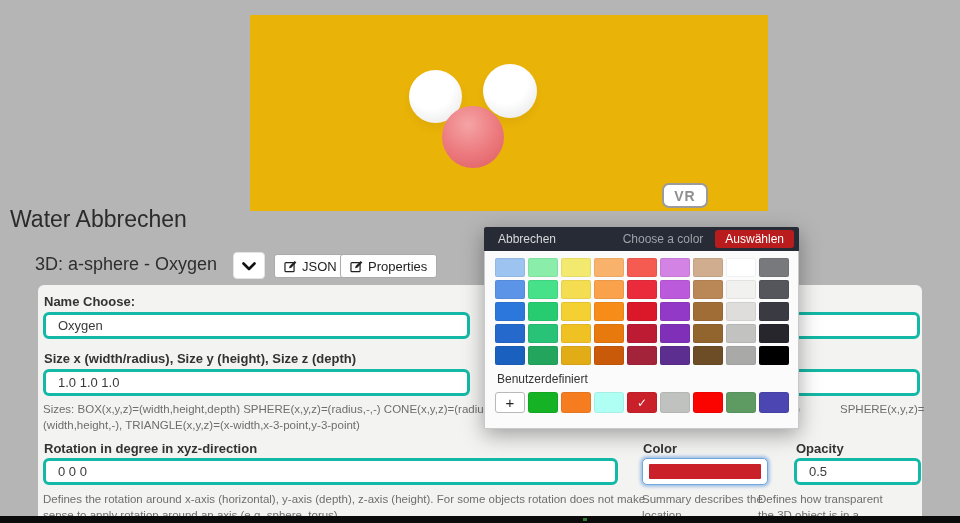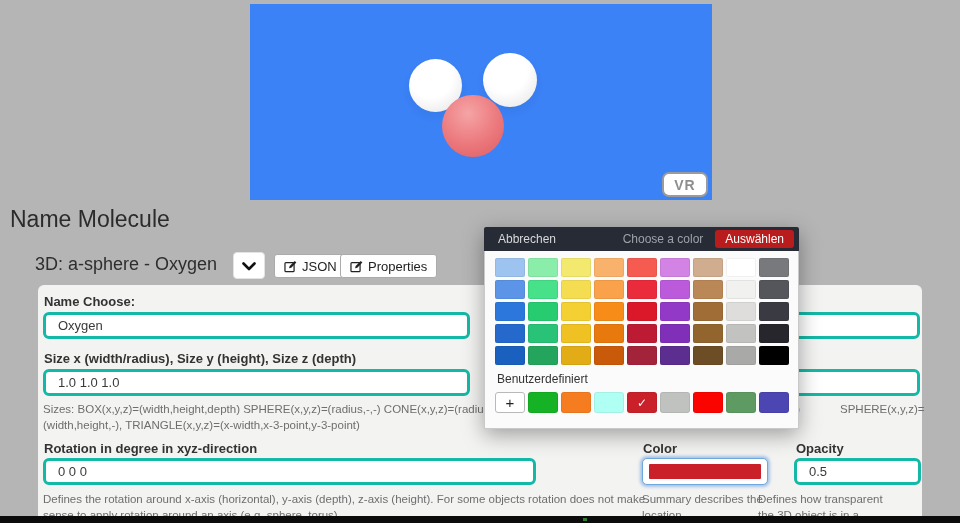--- a/index.html
+++ b/index.html
@@ -1,21 +1,21 @@
 <!DOCTYPE html>
 <html><head>
 <meta charset="utf-8">
 <style>
   * { margin:0; padding:0; box-sizing:border-box; }
   html,body { width:960px; height:523px; }
   body { font-family:"Liberation Sans","DejaVu Sans",sans-serif; }
   #screen { position:relative; width:960px; height:523px; background:#b5b5b5; overflow:hidden; }
 
   
-  .viewport { position:absolute; left:250px; top:4px; width:462px; height:196px; background:#3b82f6; }
+  .viewport { position:absolute; left:250px; top:15px; width:518px; height:196px; background:#eab308; }
   .sphere { position:absolute; border-radius:50%; }
   .vr-btn { position:absolute; left:412px; top:168px; width:46px; height:25px; background:#fff;
             border:2px solid #9b9b9b; border-radius:7px; color:#8e8e8e; font-weight:bold;
             font-size:14px; letter-spacing:1px; display:flex; align-items:center; justify-content:center; cursor:pointer; }
 
   
   .page-title { position:absolute; left:10px; top:206px; font-size:23px; color:#2b2b2b; }
   .obj-title  { position:absolute; left:35px; top:254px; font-size:18px; color:#2e2e2e; }
   .chev-btn { position:absolute; left:233px; top:252px; width:32px; height:27px; background:#fff;
               border:1px solid #e3e3e3; border-radius:4px; display:flex; align-items:center; justify-content:center; cursor:pointer; }
@@ -66,21 +66,21 @@
 
 <div id="screen">
 
   <div class="viewport">
     <div class="sphere" style="left: 159px; top: 55px; width: 53px; height: 53px; background: radial-gradient(circle at 42% 34%, rgb(255, 255, 255) 0%, rgb(255, 255, 255) 45%, rgb(226, 226, 226) 100%); box-shadow: rgba(0, 0, 0, 0.05) 0px 5px 9px;"></div>
     <div class="sphere" style="left: 233px; top: 49px; width: 54px; height: 54px; background: radial-gradient(circle at 42% 34%, rgb(255, 255, 255) 0%, rgb(255, 255, 255) 45%, rgb(226, 226, 226) 100%); box-shadow: rgba(0, 0, 0, 0.05) 0px 5px 9px;"></div>
     <div class="sphere" style="left: 192px; top: 91px; width: 62px; height: 62px; background: radial-gradient(circle at 42% 30%, rgb(245, 164, 166) 0%, rgb(236, 122, 126) 52%, rgb(221, 92, 98) 100%);"></div>
     <div class="vr-btn">VR</div>
   </div>
 
-  <div class="page-title">Name Molecule</div>
+  <div class="page-title">Water Abbrechen</div>
   <div class="obj-title">3D: a-sphere - Oxygen</div>
 
   <div class="chev-btn">
     <span>
       <svg width="14" height="9" viewBox="0 0 14 9">
           <path d="M1.5 1.5 L7 7 L12.5 1.5" stroke="#111" stroke-width="2.6" fill="none" stroke-linecap="round" stroke-linejoin="round"></path>
         </svg>
     </span>
   </div>
 
@@ -111,21 +111,21 @@
 
     <div class="f-label" style="left:6px; top:66px;">Size x (width/radius), Size y (height), Size z (depth)</div>
     <input class="f-input" style="left: 5px; top: 84px; width: 427px;" value="1.0 1.0 1.0">
     <input class="f-input" style="left: 602px; top: 84px; width: 280px;">
 
     <div class="f-help" style="left:5px; top:116px; max-width:790px; overflow:hidden;">Sizes: BOX(x,y,z)=(width,height,depth) SPHERE(x,y,z)=(radius,-,-) CONE(x,y,z)=(radius-bottom,height,radius-top) CYLINDER(x,y,z)=(radius,height,-)</div>
     <div class="f-help" style="left:802px; top:116px;">SPHERE(x,y,z)=</div>
     <div class="f-help" style="left:5px; top:132px;">(width,height,-), TRIANGLE(x,y,z)=(x-width,x-3-point,y-3-point)</div>
 
     <div class="f-label" style="left:6px; top:156px;">Rotation in degree in xyz-direction</div>
-    <input class="f-input" style="left: 5px; top: 173px; width: 493px;" value="0 0 0">
+    <input class="f-input" style="left: 5px; top: 173px; width: 575px;" value="0 0 0">
     <div class="f-help" style="left:5px; top:222px;">sense to apply rotation around an axis (e.g. sphere, torus)</div>
     <div class="f-help" style="left:5px; top:206px;">Defines the rotation around x-axis (horizontal), y-axis (depth), z-axis (height). For some objects rotation does not make</div>
 
     <div class="f-label" style="left:605px; top:156px;">Color</div>
     <div class="color-input">
       <div class="bar" style="background: rgb(201, 32, 42);"></div>
     </div>
     <div class="f-help" style="left:604px; top:206px; width:132px; white-space:normal;">Summary describes the location</div>
 
     <div class="f-label" style="left:758px; top:156px;">Opacity</div>

